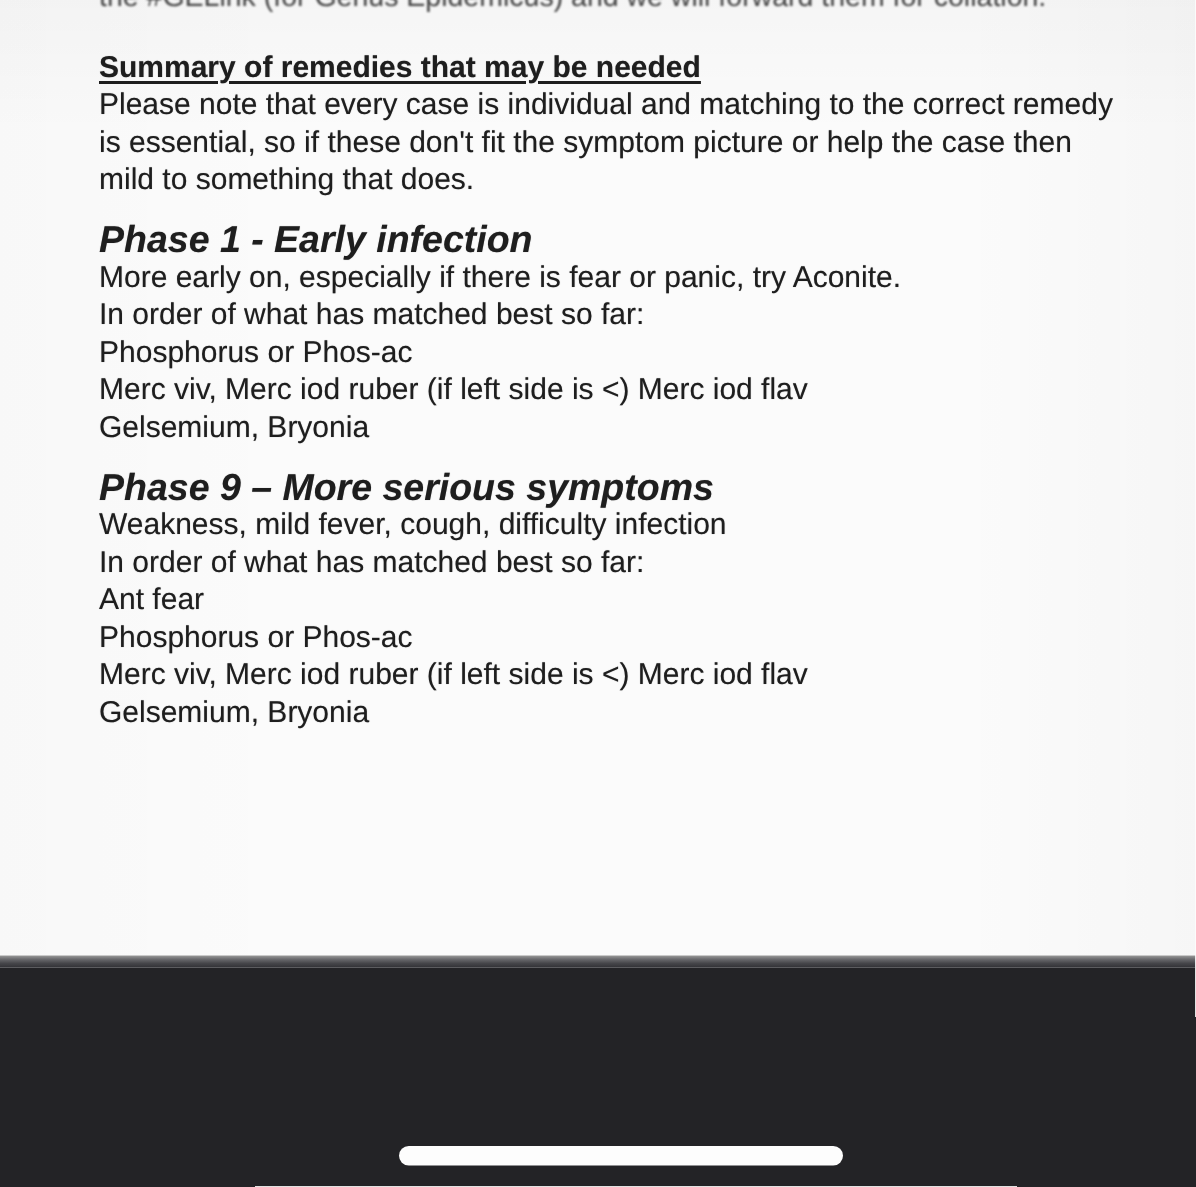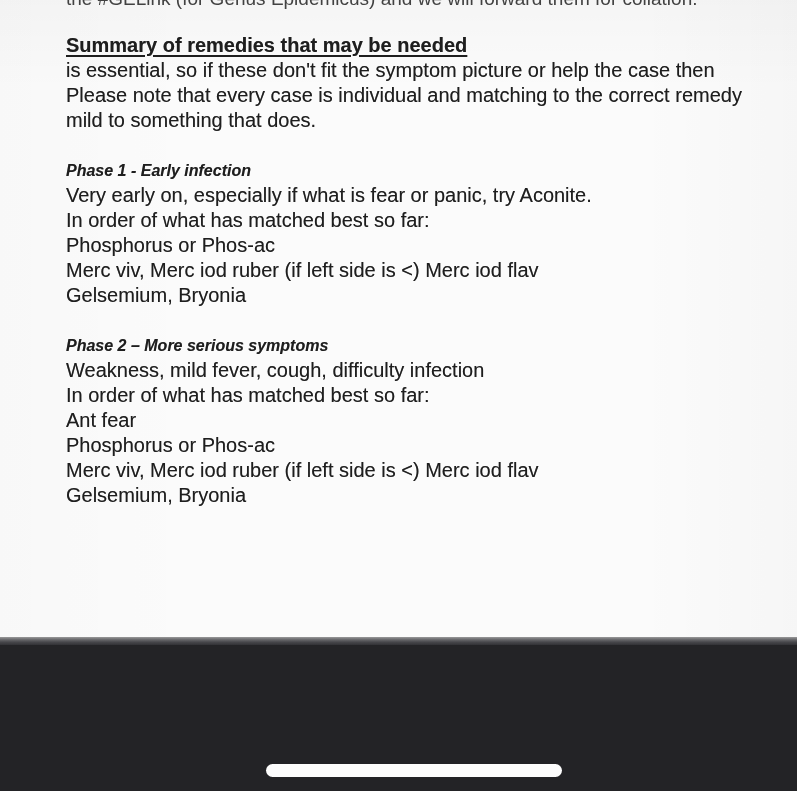--- a/index.html
+++ b/index.html
@@ -48,22 +48,22 @@
     margin: 0;
     font-size: 20px;
     line-height: 26px;
     font-weight: bold;
     text-decoration: underline;
     text-decoration-thickness: 2px;
     text-underline-offset: 3px;
     white-space: nowrap;
   }
   .phase-heading {
-    margin: 25px 0 0 0;
-    font-size: 16px;
+    margin: 15px 0 0 0;
+    font-size: 25px;
     line-height: 25px;
     font-weight: bold;
     font-style: italic;
     white-space: nowrap;
   }
   .text-line {
     white-space: nowrap;
   }
   .edge-divider {
     position: absolute;
@@ -96,33 +96,33 @@
 
 <div class="screen">
   <div class="paper-tint"></div>
 
   <div class="clipped-top-line">the #GELink (for Genus Epidemicus) and we will forward them for collation.</div>
 
   <div class="content">
 
     <h1 class="summary-heading">Summary of remedies that may be needed</h1>
 
+    <div class="text-line">Please note that every case is individual and matching to the correct remedy</div>
     <div class="text-line">is essential, so if these don't fit the symptom picture or help the case then</div>
-    <div class="text-line">Please note that every case is individual and matching to the correct remedy</div>
     <div class="text-line">mild to something that does.</div>
 
     <h2 class="phase-heading">Phase 1 - Early infection</h2>
 
-    <div class="text-line">Very early on, especially if what is fear or panic, try Aconite.</div>
+    <div class="text-line">More early on, especially if there is fear or panic, try Aconite.</div>
     <div class="text-line">In order of what has matched best so far:</div>
     <div class="text-line">Phosphorus or Phos-ac</div>
     <div class="text-line">Merc viv, Merc iod ruber (if left side is &lt;) Merc iod flav</div>
     <div class="text-line">Gelsemium, Bryonia</div>
 
-    <h2 class="phase-heading">Phase 2 – More serious symptoms</h2>
+    <h2 class="phase-heading">Phase 9 – More serious symptoms</h2>
 
     <div class="text-line">Weakness, mild fever, cough, difficulty infection</div>
     <div class="text-line">In order of what has matched best so far:</div>
     <div class="text-line">Ant fear</div>
     <div class="text-line">Phosphorus or Phos-ac</div>
     <div class="text-line">Merc viv, Merc iod ruber (if left side is &lt;) Merc iod flav</div>
     <div class="text-line">Gelsemium, Bryonia</div>
 
   </div>
 

